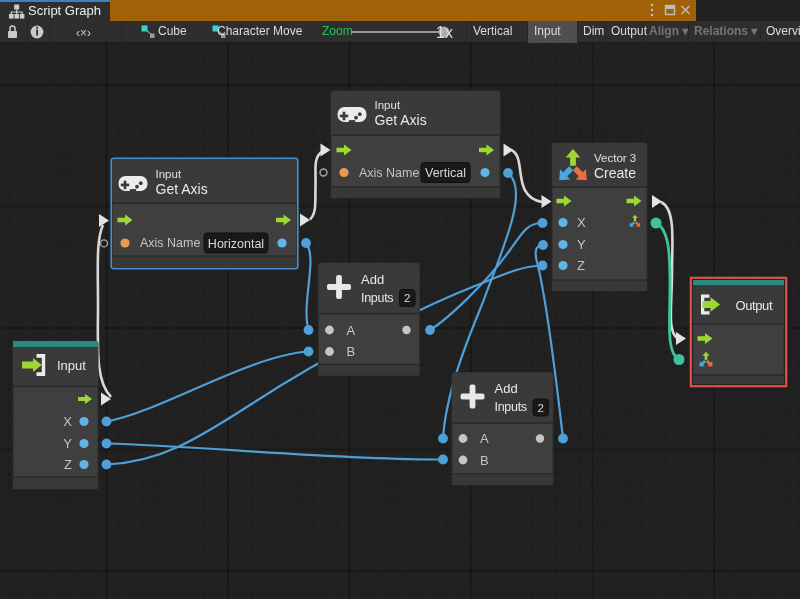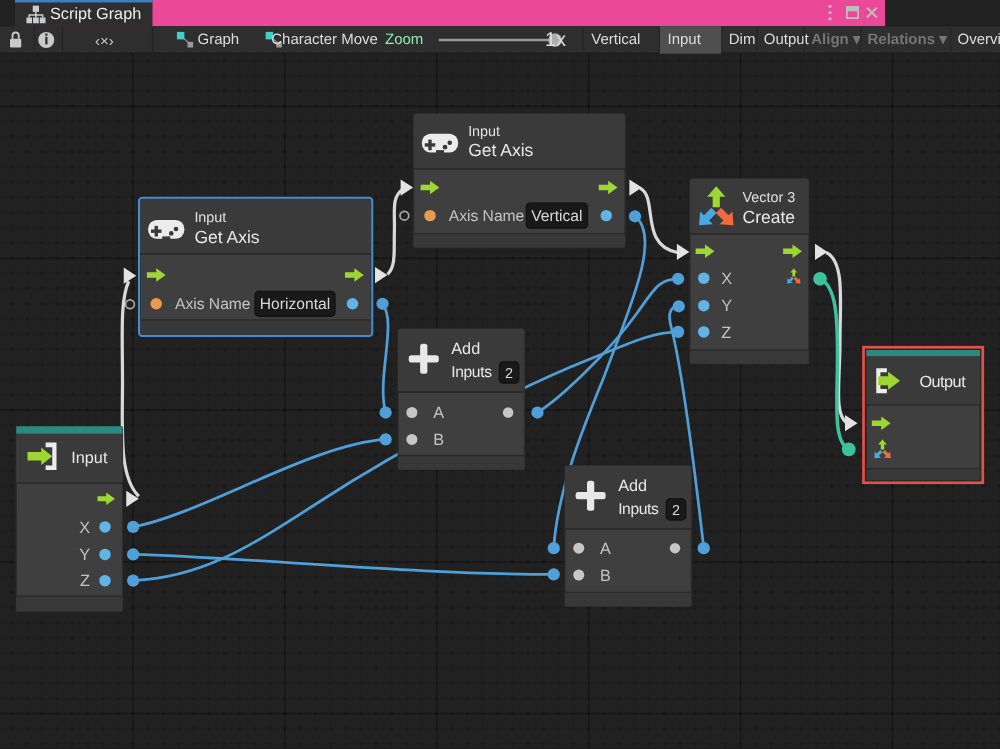--- a/index.html
+++ b/index.html
@@ -1,16 +1,16 @@
 <!DOCTYPE html>
 <html><head><meta charset="utf-8"><style>
 html,body{margin:0;padding:0;background:#111;}
 *{box-sizing:border-box;font-family:"Liberation Sans",sans-serif;}
 #page{position:relative;width:800px;height:599px;overflow:hidden;background:#212121;}
-#tabbar{position:absolute;left:0;top:0;width:696px;height:21px;background:#ec4899;z-index:10;margin-left:12px;}
+#tabbar{position:absolute;left:0;top:0;width:696px;height:21px;background:#a16207;z-index:10;}
 #tab{position:absolute;left:0;top:0;width:110px;height:21px;background:#2e2e2e;border-top:2px solid #3c7ebf;}
 #tabtitle{position:absolute;left:28px;top:3px;font-size:13px;color:#eeeeee;}
 #toolbar{position:absolute;left:0;top:21px;width:800px;height:22px;background:#2e2e2e;border-bottom:1px solid #1a1a1a;z-index:10;}
 .tbtxt{position:absolute;top:3px;font-size:12px;color:#dddddd;}
 .tbdis{color:#757575;font-weight:bold;}
 .tbsep{position:absolute;top:0;width:1px;height:22px;background:#262626;}
 </style></head><body>
 <div id="page">
 <svg width="800" height="599" viewBox="0 0 800 599" style="position:absolute;left:0;top:0" font-family="Liberation Sans, sans-serif">
 <rect width="800" height="599" fill="#212121"></rect>
@@ -322,28 +322,28 @@
           <line x1="27.5" y1="0" x2="27.5" y2="22"></line>
           <line x1="50" y1="0" x2="50" y2="22"></line>
           <line x1="122" y1="0" x2="122" y2="22"></line>
         </g>
       </svg>
 <svg width="14" height="14" style="position:absolute;left:141px;top:4px" viewBox="0 0 14 14">
         <line x1="4" y1="4" x2="11" y2="10" stroke="#8a8a8a" stroke-width="1.2"></line>
         <rect x="0.5" y="0.5" width="6" height="6" fill="#40d0c6"></rect>
         <rect x="9" y="8.5" width="4.5" height="4.5" fill="#9a9a9a"></rect>
       </svg>
-<span class="tbtxt" style="left:158px">Graph</span>
+<span class="tbtxt" style="left:158px">Cube</span>
 <svg width="14" height="14" style="position:absolute;left:212px;top:4px" viewBox="0 0 14 14">
         <line x1="4" y1="4" x2="11" y2="10" stroke="#8a8a8a" stroke-width="1.2"></line>
         <rect x="0.5" y="0.5" width="6" height="6" fill="#40d0c6"></rect>
         <rect x="9" y="8.5" width="4.5" height="4.5" fill="#9a9a9a"></rect>
       </svg>
 <span class="tbtxt" style="left:217px">Character Move</span>
-<span class="tbtxt" style="left:308px;color:#86efac">Zoom</span>
+<span class="tbtxt" style="left:322px;color:#22c55e">Zoom</span>
 <svg width="120" height="22" style="position:absolute;left:345px;top:0" viewBox="0 0 120 22">
         <line x1="6" y1="11" x2="98" y2="11" stroke="#999999" stroke-width="2"></line>
         <circle cx="99" cy="11" r="5.5" fill="#adadad"></circle>
       </svg>
 <span class="tbtxt" style="left:436px;font-size:16px">1x</span>
 <div class="tbsep" style="left:466px"></div>
 <span class="tbtxt" style="left:473px">Vertical</span>
 <div class="tbsep" style="left:527px"></div>
 <div style="position:absolute;left:528px;top:0;width:49px;height:22px;background:#4f4f4f"></div>
 <span class="tbtxt" style="left:534px">Input</span>

